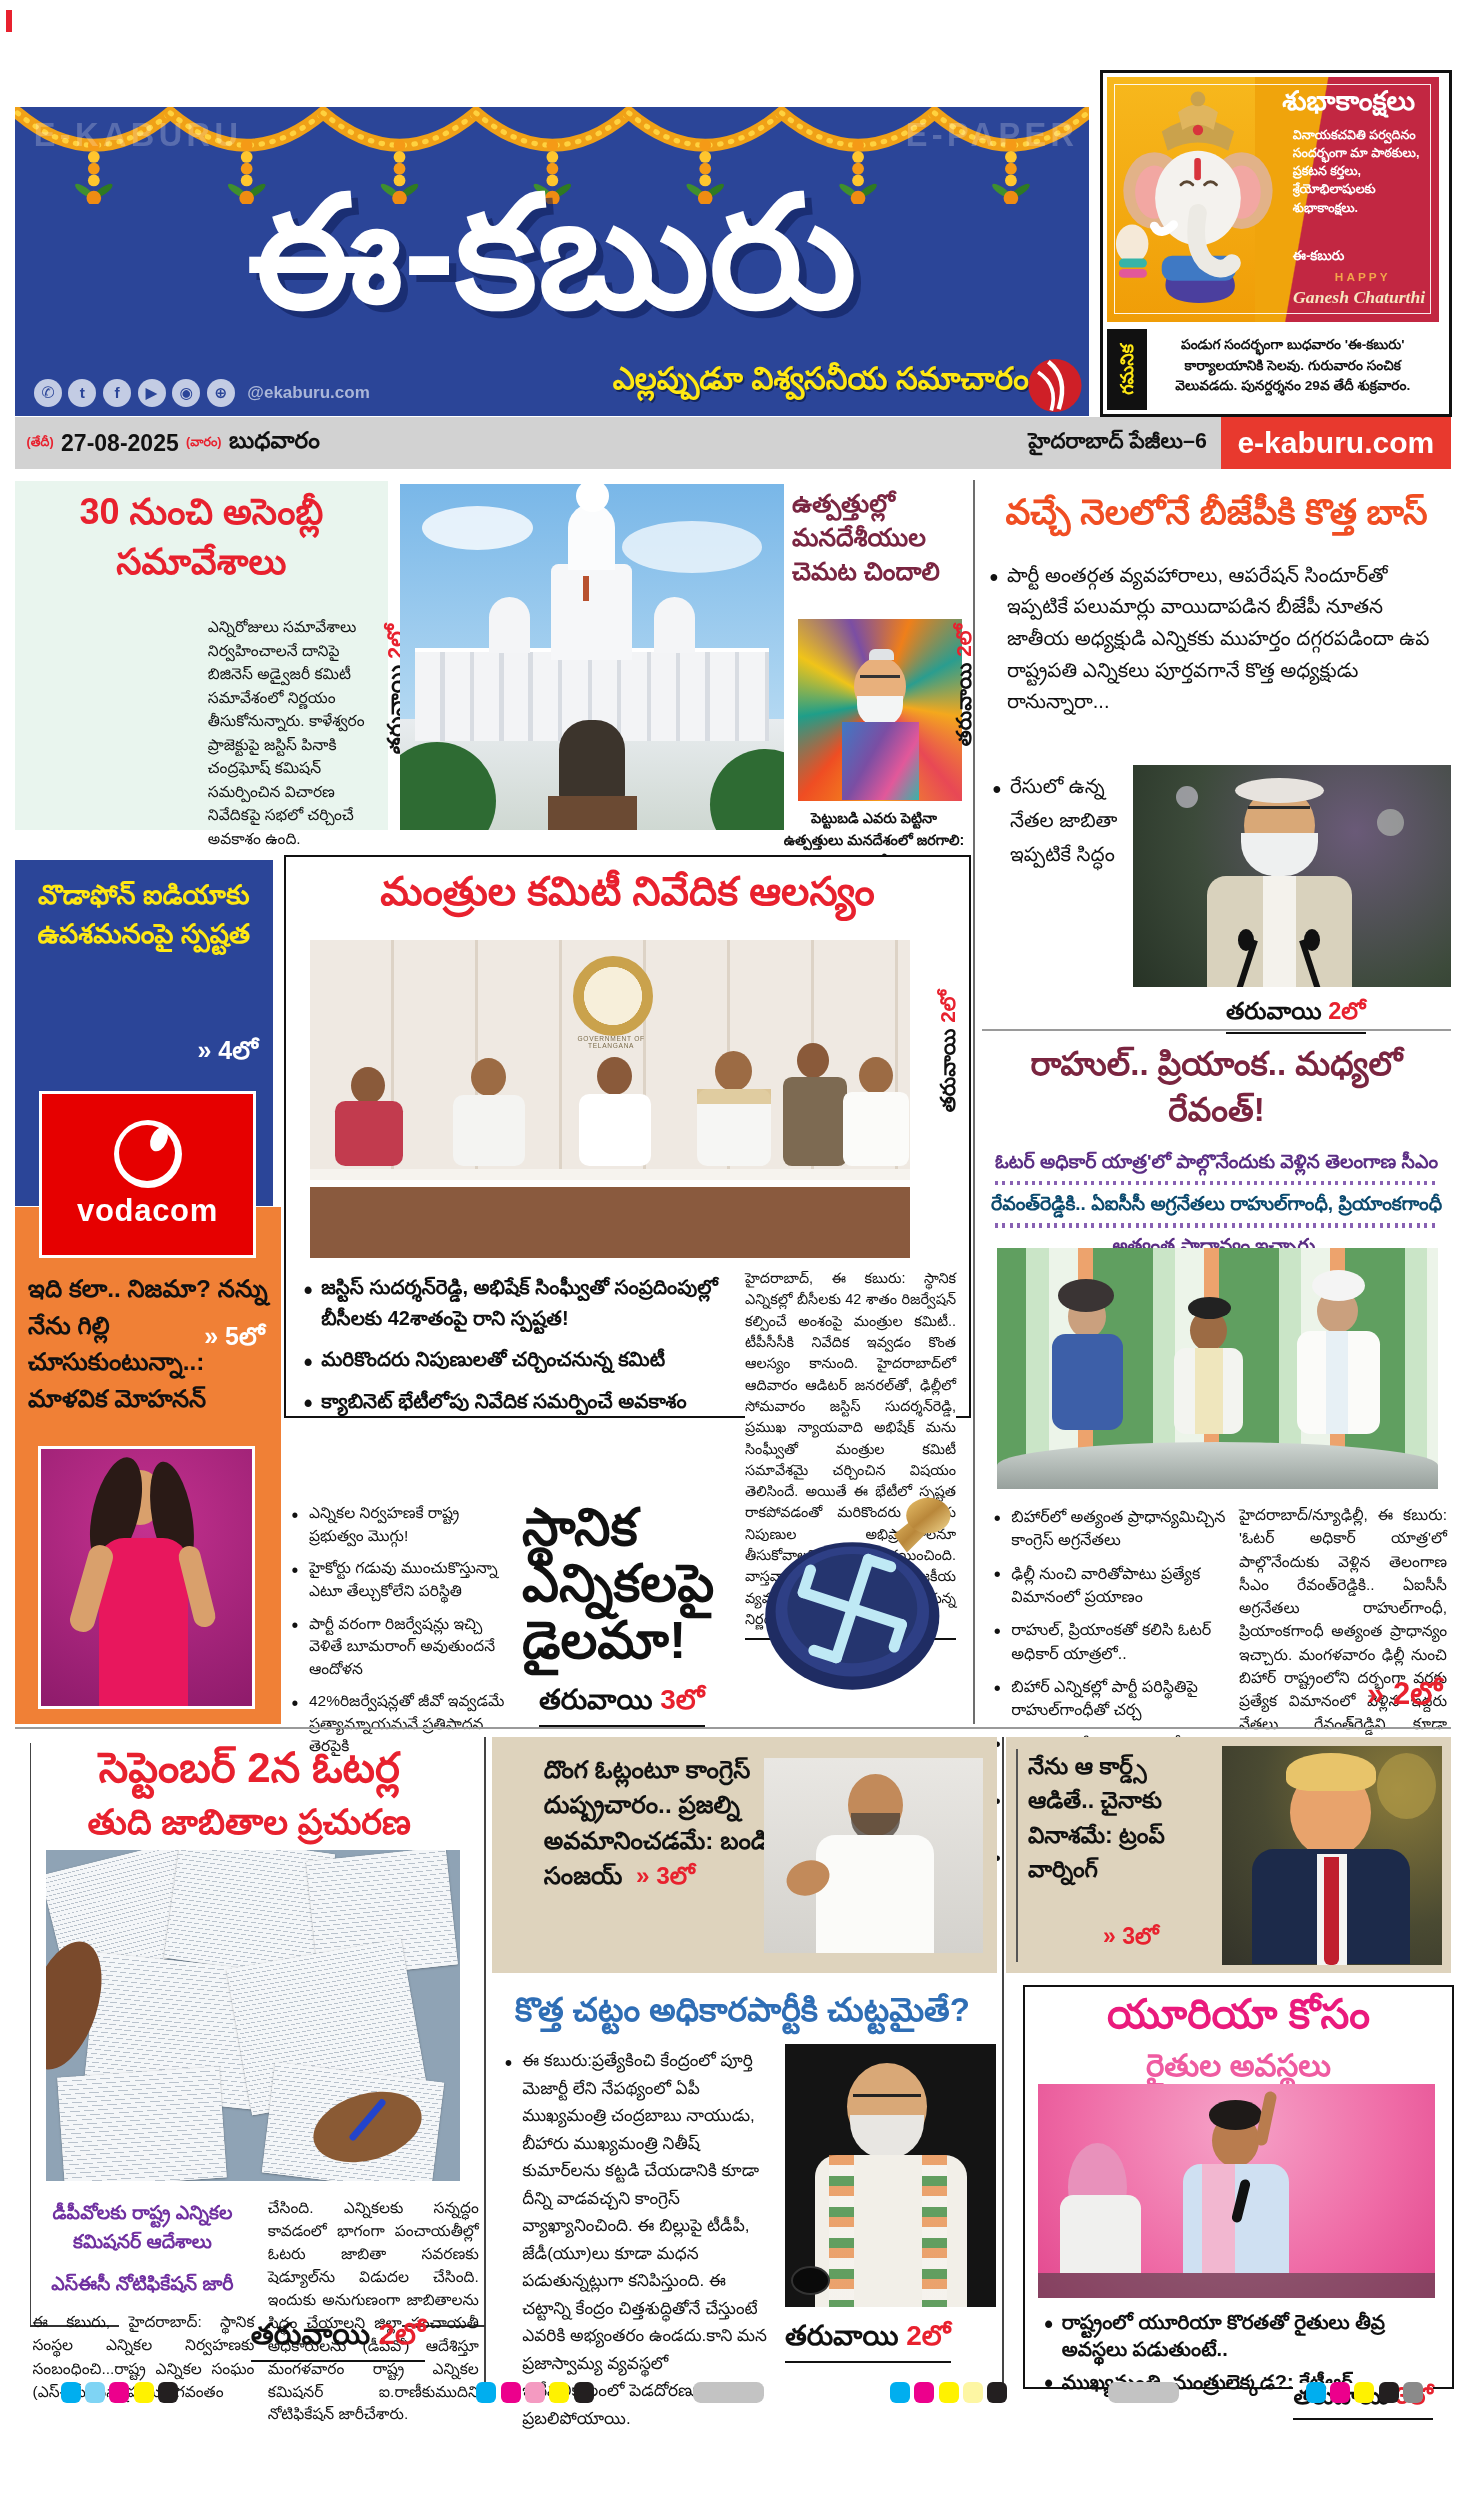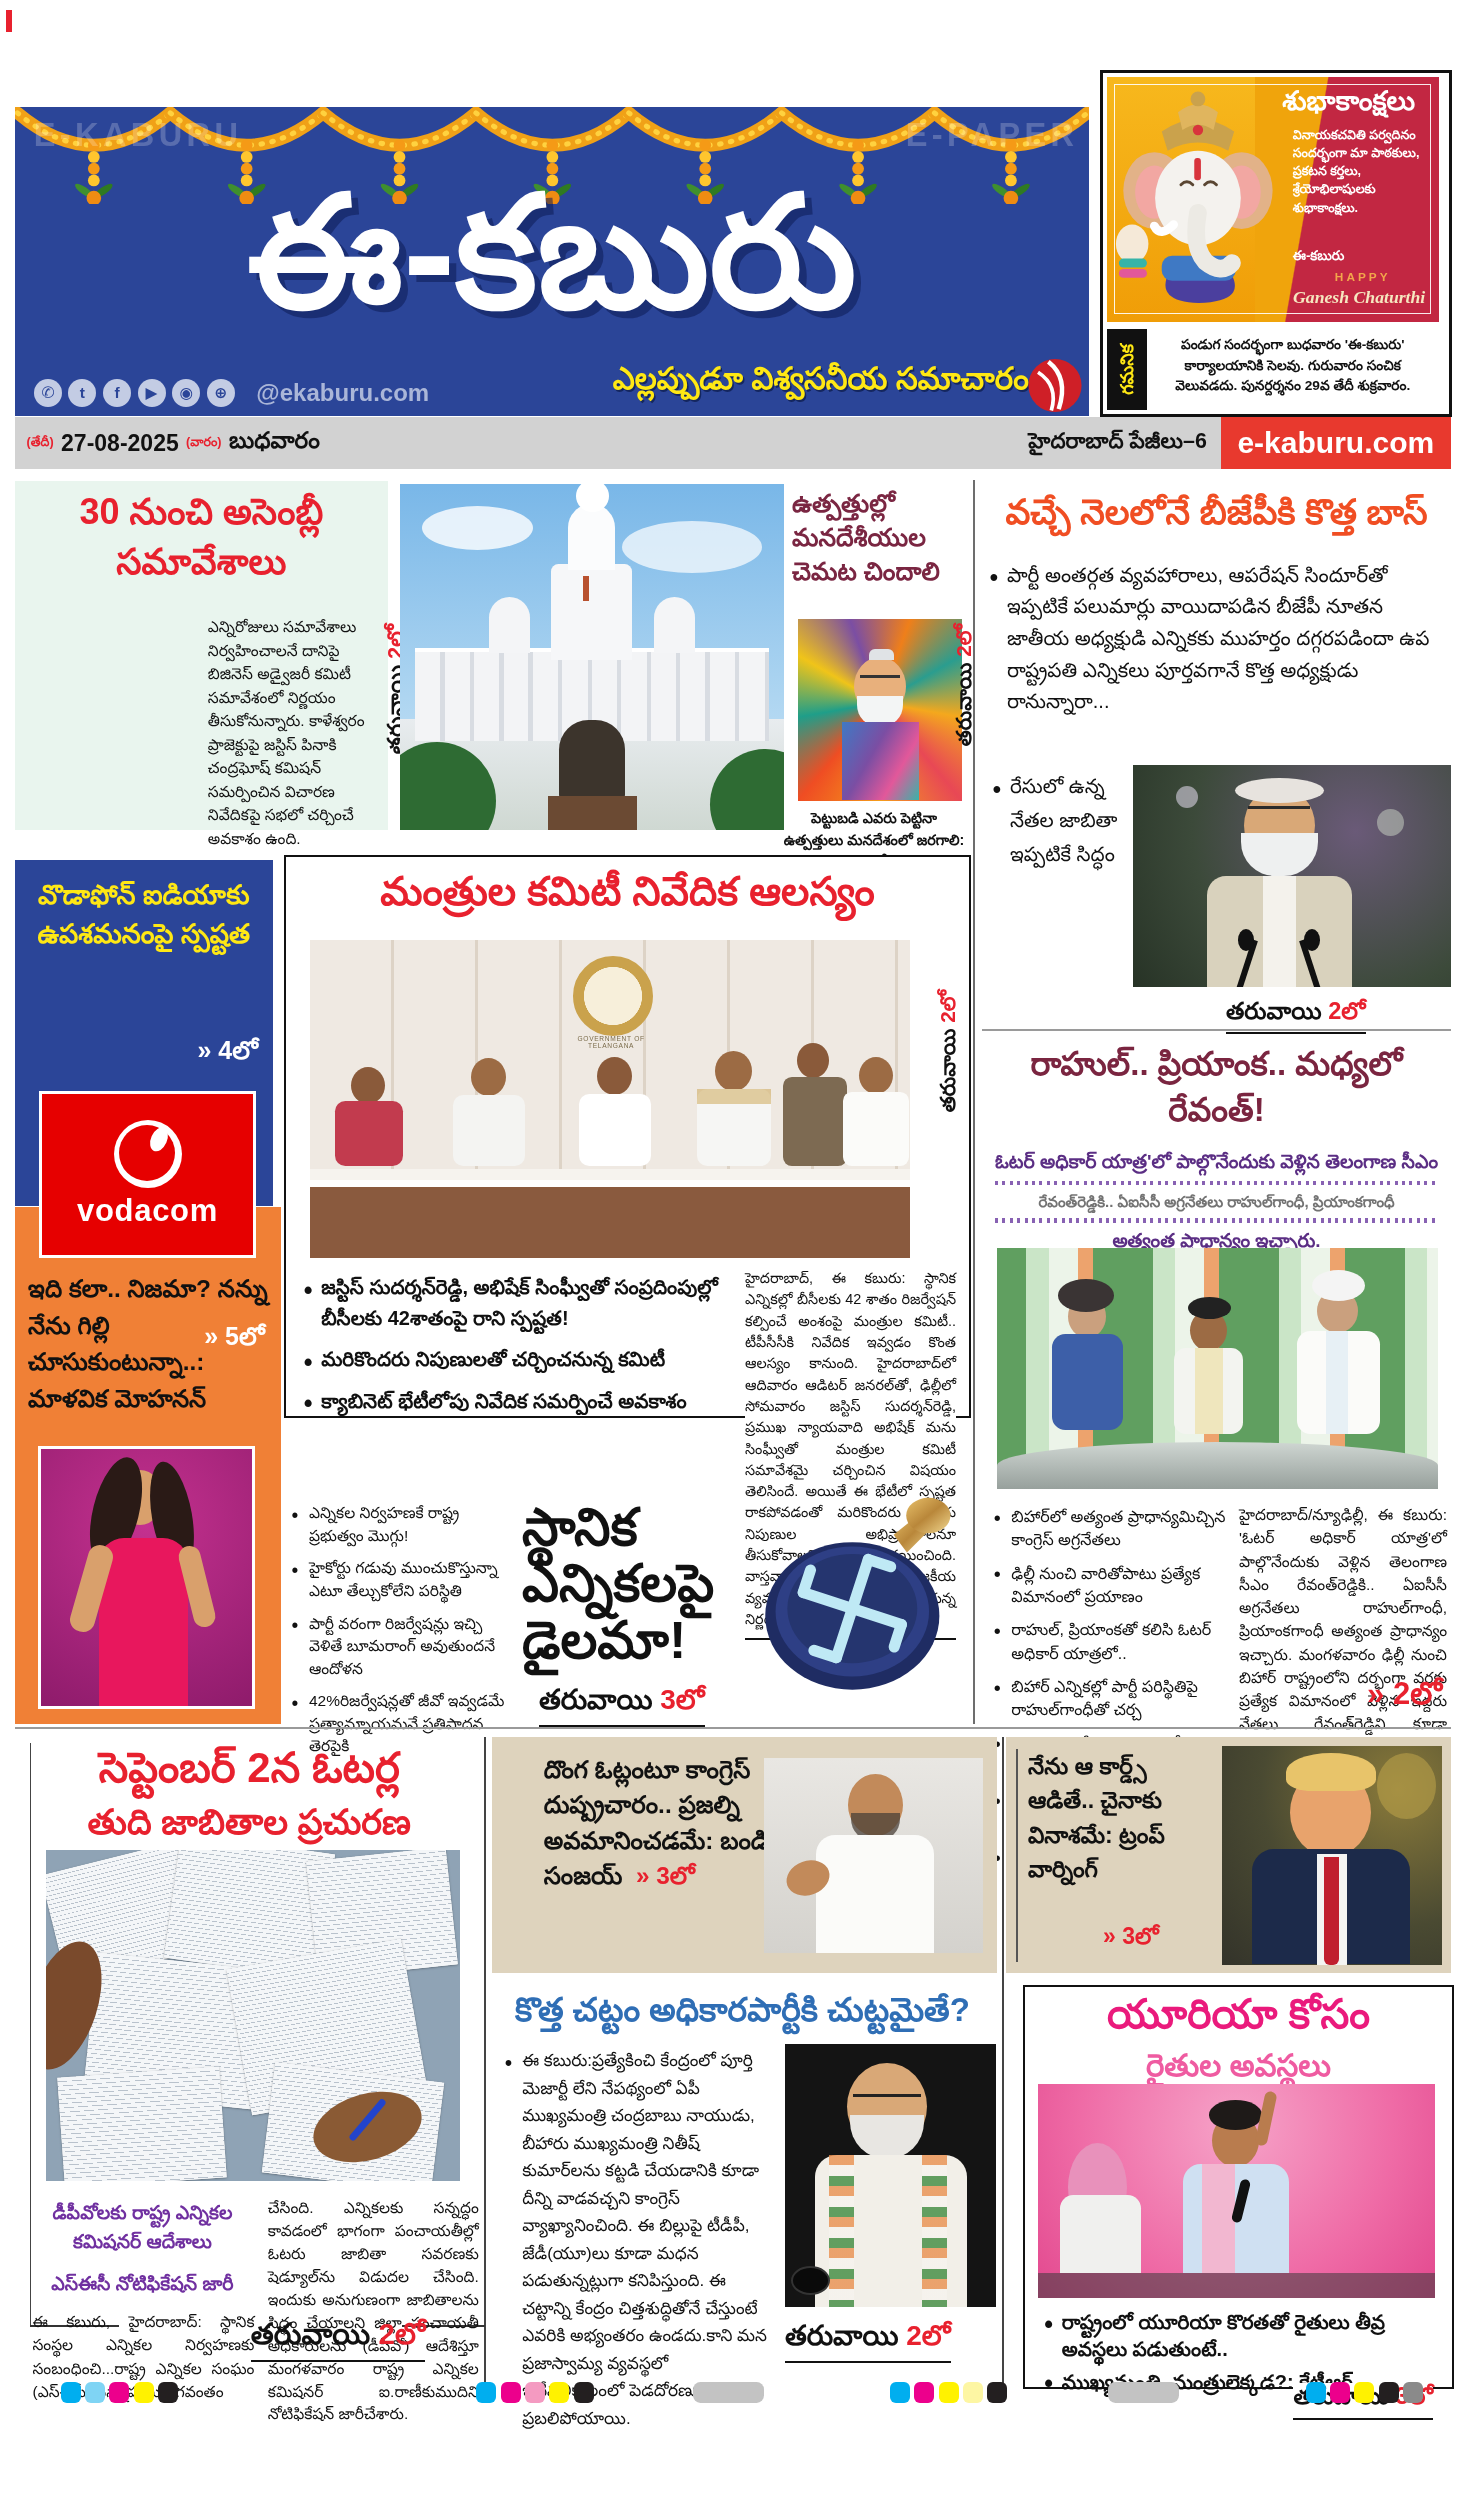--- a/index.html
+++ b/index.html
@@ -71,21 +71,21 @@
     <div class="abs" style="right:10.3px;top:10.3px;font-size:32.5px;font-weight:900;letter-spacing:4.4px;color:rgba(255,255,255,.22);">E-PAPER</div>
     <div class="abs" style="left:0;top:64px;width:100%;text-align:center;font-size:157px;line-height:1.05;font-weight:900;color:#ffffff;text-shadow:7.4px 7.4px 0 rgba(12,28,86,.55);">ఈ-కబురు</div>
 
     <div class="abs" style="left:19px;bottom:8.9px;display:flex;align-items:center;">
       <div class="icirc">✆</div>
       <div class="icirc">t</div>
       <div class="icirc">f</div>
       <div class="icirc">▶</div>
       <div class="icirc">◉</div>
       <div class="icirc">⊕</div>
-      <span style="color:#aab6d8;font-size:24px;font-weight:bold;margin-left:15px;">@ekaburu.com</span>
+      <span style="color:#aab6d8;font-size:17px;font-weight:bold;margin-left:6px;">@ekaburu.com</span>
     </div>
     <div class="abs" style="left:598px;bottom:11.8px;font-size:31px;font-weight:900;color:#ffe814;text-shadow:1.5px 1.5px 0 #14265f;">ఎల్లప్పుడూ విశ్వసనీయ సమాచారం</div>
     <svg class="abs" style="right:4.4px;bottom:1.5px;" width="58" height="62" viewBox="0 0 78 84">
       <circle cx="39" cy="44" r="36" fill="#cf1f27"></circle>
       <path d="M30,12 Q58,34 44,76" fill="none" stroke="#fff" stroke-width="6"></path>
       <path d="M16,26 Q44,44 34,78" fill="none" stroke="#fff" stroke-width="5"></path>
     </svg>
   </div>
 
   <div class="abs" style="left:1100px;top:70px;width:346px;height:341px;border:3px solid #111;background:#fff;">
@@ -208,21 +208,21 @@
       <span>తరువాయి</span>&nbsp;<span class="pg">2లో</span>
     </div>
   </div>
   <div class="hline" style="left:982px;top:1029px;width:469px;height:1.5px;"></div>
 
   <div class="abs" style="left:982px;top:1035px;width:469px;height:687px;">
     <div style="text-align:center;margin-top:10.3px;font-size:33px;font-weight:900;color:#7a2540;">రాహుల్.. ప్రియాంక.. మధ్యలో రేవంత్!</div>
     <div style="margin-top:13.3px;">
       <div style="text-align:center;font-size:19px;font-weight:bold;color:#5b2e84;">ఓటర్ అధికార్ యాత్ర'లో పాల్గొనేందుకు వెళ్లిన తెలంగాణ సీఎం</div>
       <div class="zig" style="width:443px;"></div>
-      <div style="text-align:center;font-size:15px;font-weight:bold;color:#737373;">రేవంత్‌రెడ్డికి.. ఏఐసీసీ అగ్రనేతలు రాహుల్‌గాంధీ, ప్రియాంకగాంధీ</div>
+      <div style="text-align:center;font-size:19px;font-weight:bold;color:#0c4a6e;">రేవంత్‌రెడ్డికి.. ఏఐసీసీ అగ్రనేతలు రాహుల్‌గాంధీ, ప్రియాంకగాంధీ</div>
       <div class="zig" style="width:443px;"></div>
       <div style="text-align:center;font-size:19px;font-weight:bold;color:#5b2e84;">అత్యంత ప్రాధాన్యం ఇచ్చారు.</div>
       <div class="zig" style="width:214px;"></div>
     </div>
     <div class="ph" style="left:14.8px;top:213px;width:441px;height:241px;background:repeating-linear-gradient(90deg,#3e8a3e 0 29.5px,#bfe0bb 29.5px 52px,#e8f2e4 52px 81px,#e98f4e 81px 96px,#3e8a3e 96px 126px);">
       <div class="rect" style="left:0;top:0;width:100%;height:100%;background:rgba(255,255,255,.18);"></div>
       <div class="rect" style="left:0;bottom:0;width:100%;height:47px;background:linear-gradient(#cfd6d2,#97a09c);border-radius:50% 50% 0 0;"></div>
       <div class="blob" style="left:71px;top:47px;width:38px;height:43px;background:#caa07e;"></div>
       <div class="rect" style="left:55px;top:86px;width:71px;height:96px;background:#3d5fa8;border-radius:13.3px;"></div>
       <div class="blob" style="left:61px;top:31px;width:56px;height:32.5px;background:#3a3434;"></div>

